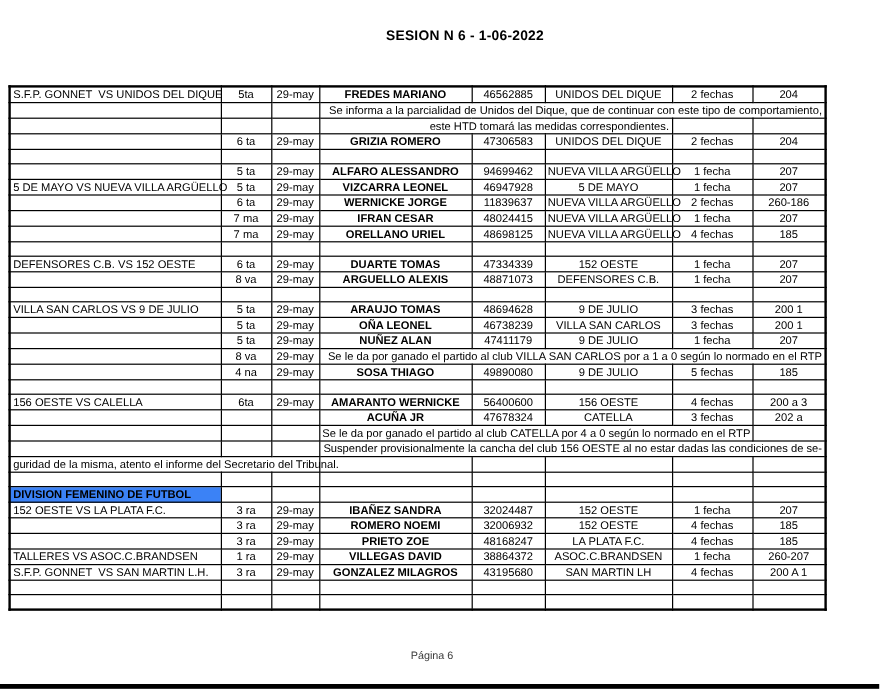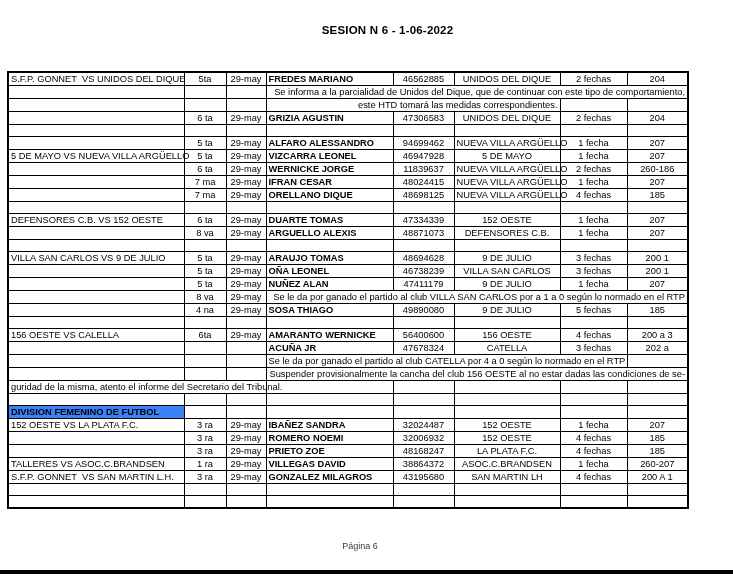--- a/index.html
+++ b/index.html
@@ -37,21 +37,21 @@
     border: 1px solid #000;
     padding: 0 2px;
     font-size: 9.3px;
     line-height: 12px;
     white-space: pre;
     overflow: visible;
     vertical-align: middle;
   }
   td.k-match  { text-align: left; }
   td.k-note   { text-align: right; }
-  td.k-player { text-align: left; font-weight: bold; }
+  td.k-player { text-align: center; font-weight: bold; }
   td.k-division, td.k-date, td.k-id, td.k-club,
   td.k-sanction, td.k-article { text-align: center; }
   td.k-header { text-align: left; font-weight: bold; }
   .footer {
     position: absolute;
     top: 541px;
     left: 0;
     width: 720px;
     text-align: center;
     font-size: 9px;
@@ -105,21 +105,21 @@
           <td class="k-division"></td>
           <td class="k-date"></td>
           <td class="k-note" colspan="3">este HTD tomará las medidas correspondientes.</td>
           <td class="k-sanction"></td>
           <td class="k-article"></td>
         </tr>
         <tr>
           <td class="k-match"></td>
           <td class="k-division">6 ta</td>
           <td class="k-date">29-may</td>
-          <td class="k-player">GRIZIA AGUSTIN</td>
+          <td class="k-player">GRIZIA ROMERO</td>
           <td class="k-id">47306583</td>
           <td class="k-club">UNIDOS DEL DIQUE</td>
           <td class="k-sanction">2 fechas</td>
           <td class="k-article">204</td>
         </tr>
         <tr>
           <td class="k-match"></td>
           <td class="k-division"></td>
           <td class="k-date"></td>
           <td class="k-player"></td>
@@ -165,21 +165,21 @@
           <td class="k-player">IFRAN CESAR</td>
           <td class="k-id">48024415</td>
           <td class="k-club">NUEVA VILLA ARGÜELLO</td>
           <td class="k-sanction">1 fecha</td>
           <td class="k-article">207</td>
         </tr>
         <tr>
           <td class="k-match"></td>
           <td class="k-division">7 ma</td>
           <td class="k-date">29-may</td>
-          <td class="k-player">ORELLANO DIQUE</td>
+          <td class="k-player">ORELLANO URIEL</td>
           <td class="k-id">48698125</td>
           <td class="k-club">NUEVA VILLA ARGÜELLO</td>
           <td class="k-sanction">4 fechas</td>
           <td class="k-article">185</td>
         </tr>
         <tr>
           <td class="k-match"></td>
           <td class="k-division"></td>
           <td class="k-date"></td>
           <td class="k-player"></td>

